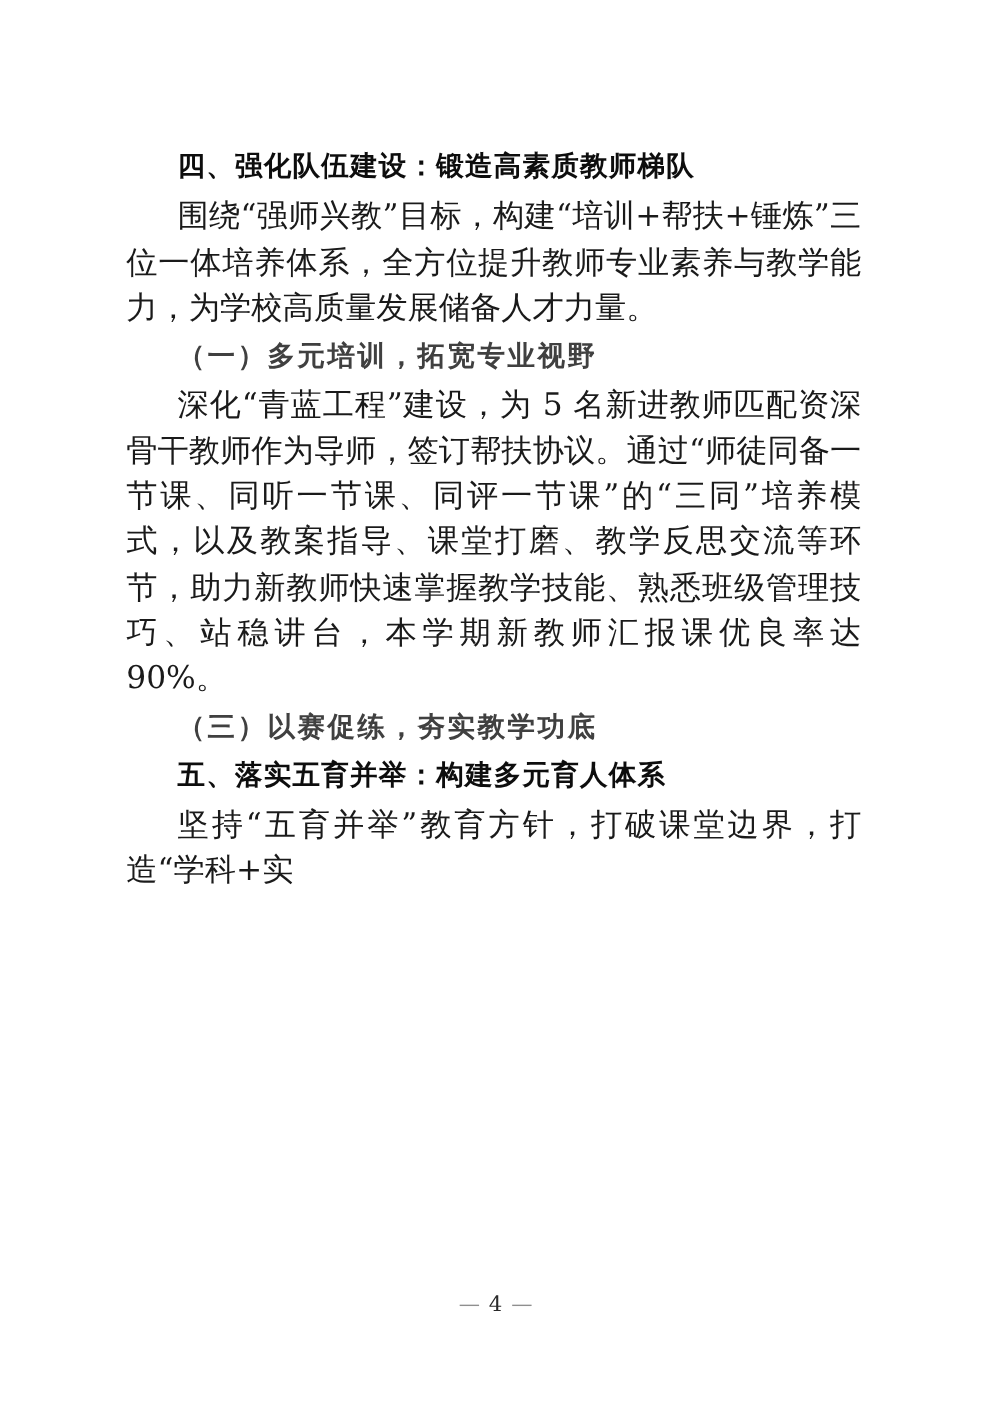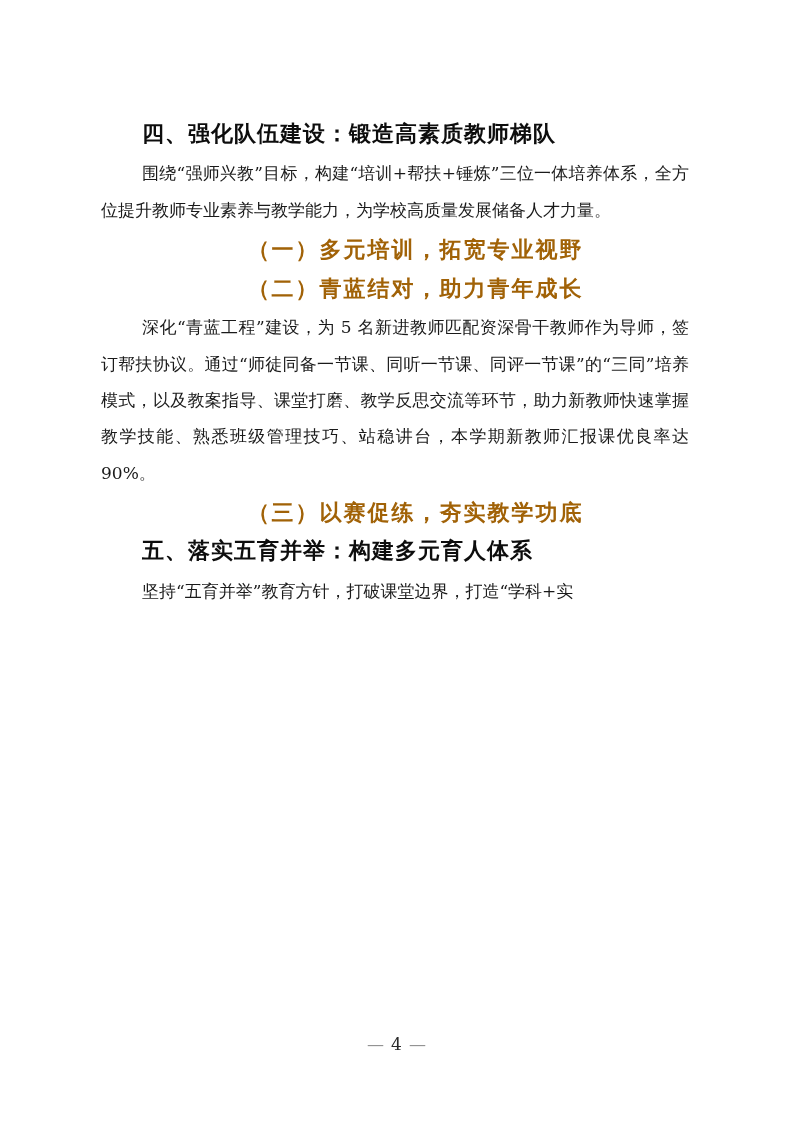--- a/index.html
+++ b/index.html
@@ -20,21 +20,21 @@
   }
   .content {
     position: absolute;
     left: 101px;
     top: 113px;
     width: 588px;
   }
   .content p {
     margin: 0;
     padding: 0;
-    font-size: 17px;
+    font-size: 25px;
     line-height: 36.3px;
     text-indent: 41px;
     white-space: normal;
   }
   p.body-para {
     font-family: "DejaVu Serif", serif;
     text-align: justify;
     text-justify: inter-character;
     font-weight: 400;
     color: #1a1a1a;
@@ -46,22 +46,21 @@
     letter-spacing: 1px;
     margin: 3px 0;
     color: #0d0d0d;
   }
   p.sub-para {
     font-family: "DejaVu Serif", serif;
     font-weight: 700;
     font-size: 22px;
     letter-spacing: 2px;
     margin: 3px 0;
-    color: #a16207;
-    text-align: center;
+    color: #404040;
   }
   .pageno {
     position: absolute;
     top: 1032px;
     left: 0;
     width: 793px;
     text-align: center;
     font-size: 17px;
     line-height: 24px;
     font-family: "DejaVu Serif", serif;
@@ -75,21 +74,20 @@
   }
 </style>
 </head>
 <body>
 
 <div class="page">
   <main class="content">
     <p class="h1-para">四、强化队伍建设：锻造高素质教师梯队</p>
     <p class="body-para">围绕“强师兴教”目标，构建“培训+帮扶+锤炼”三位一体培养体系，全方位提升教师专业素养与教学能力，为学校高质量发展储备人才力量。</p>
     <p class="sub-para">（一）多元培训，拓宽专业视野</p>
-    <p class="sub-para">（二）青蓝结对，助力青年成长</p>
     <p class="body-para">深化“青蓝工程”建设，为 5 名新进教师匹配资深骨干教师作为导师，签订帮扶协议。通过“师徒同备一节课、同听一节课、同评一节课”的“三同”培养模式，以及教案指导、课堂打磨、教学反思交流等环节，助力新教师快速掌握教学技能、熟悉班级管理技巧、站稳讲台，本学期新教师汇报课优良率达 90%。</p>
     <p class="sub-para">（三）以赛促练，夯实教学功底</p>
     <p class="h1-para">五、落实五育并举：构建多元育人体系</p>
     <p class="body-para">坚持“五育并举”教育方针，打破课堂边界，打造“学科+实</p>
   </main>
 
   <footer class="pageno">
     <span class="dash">—</span><span class="num">4</span><span class="dash">—</span>
   </footer>
 </div>

